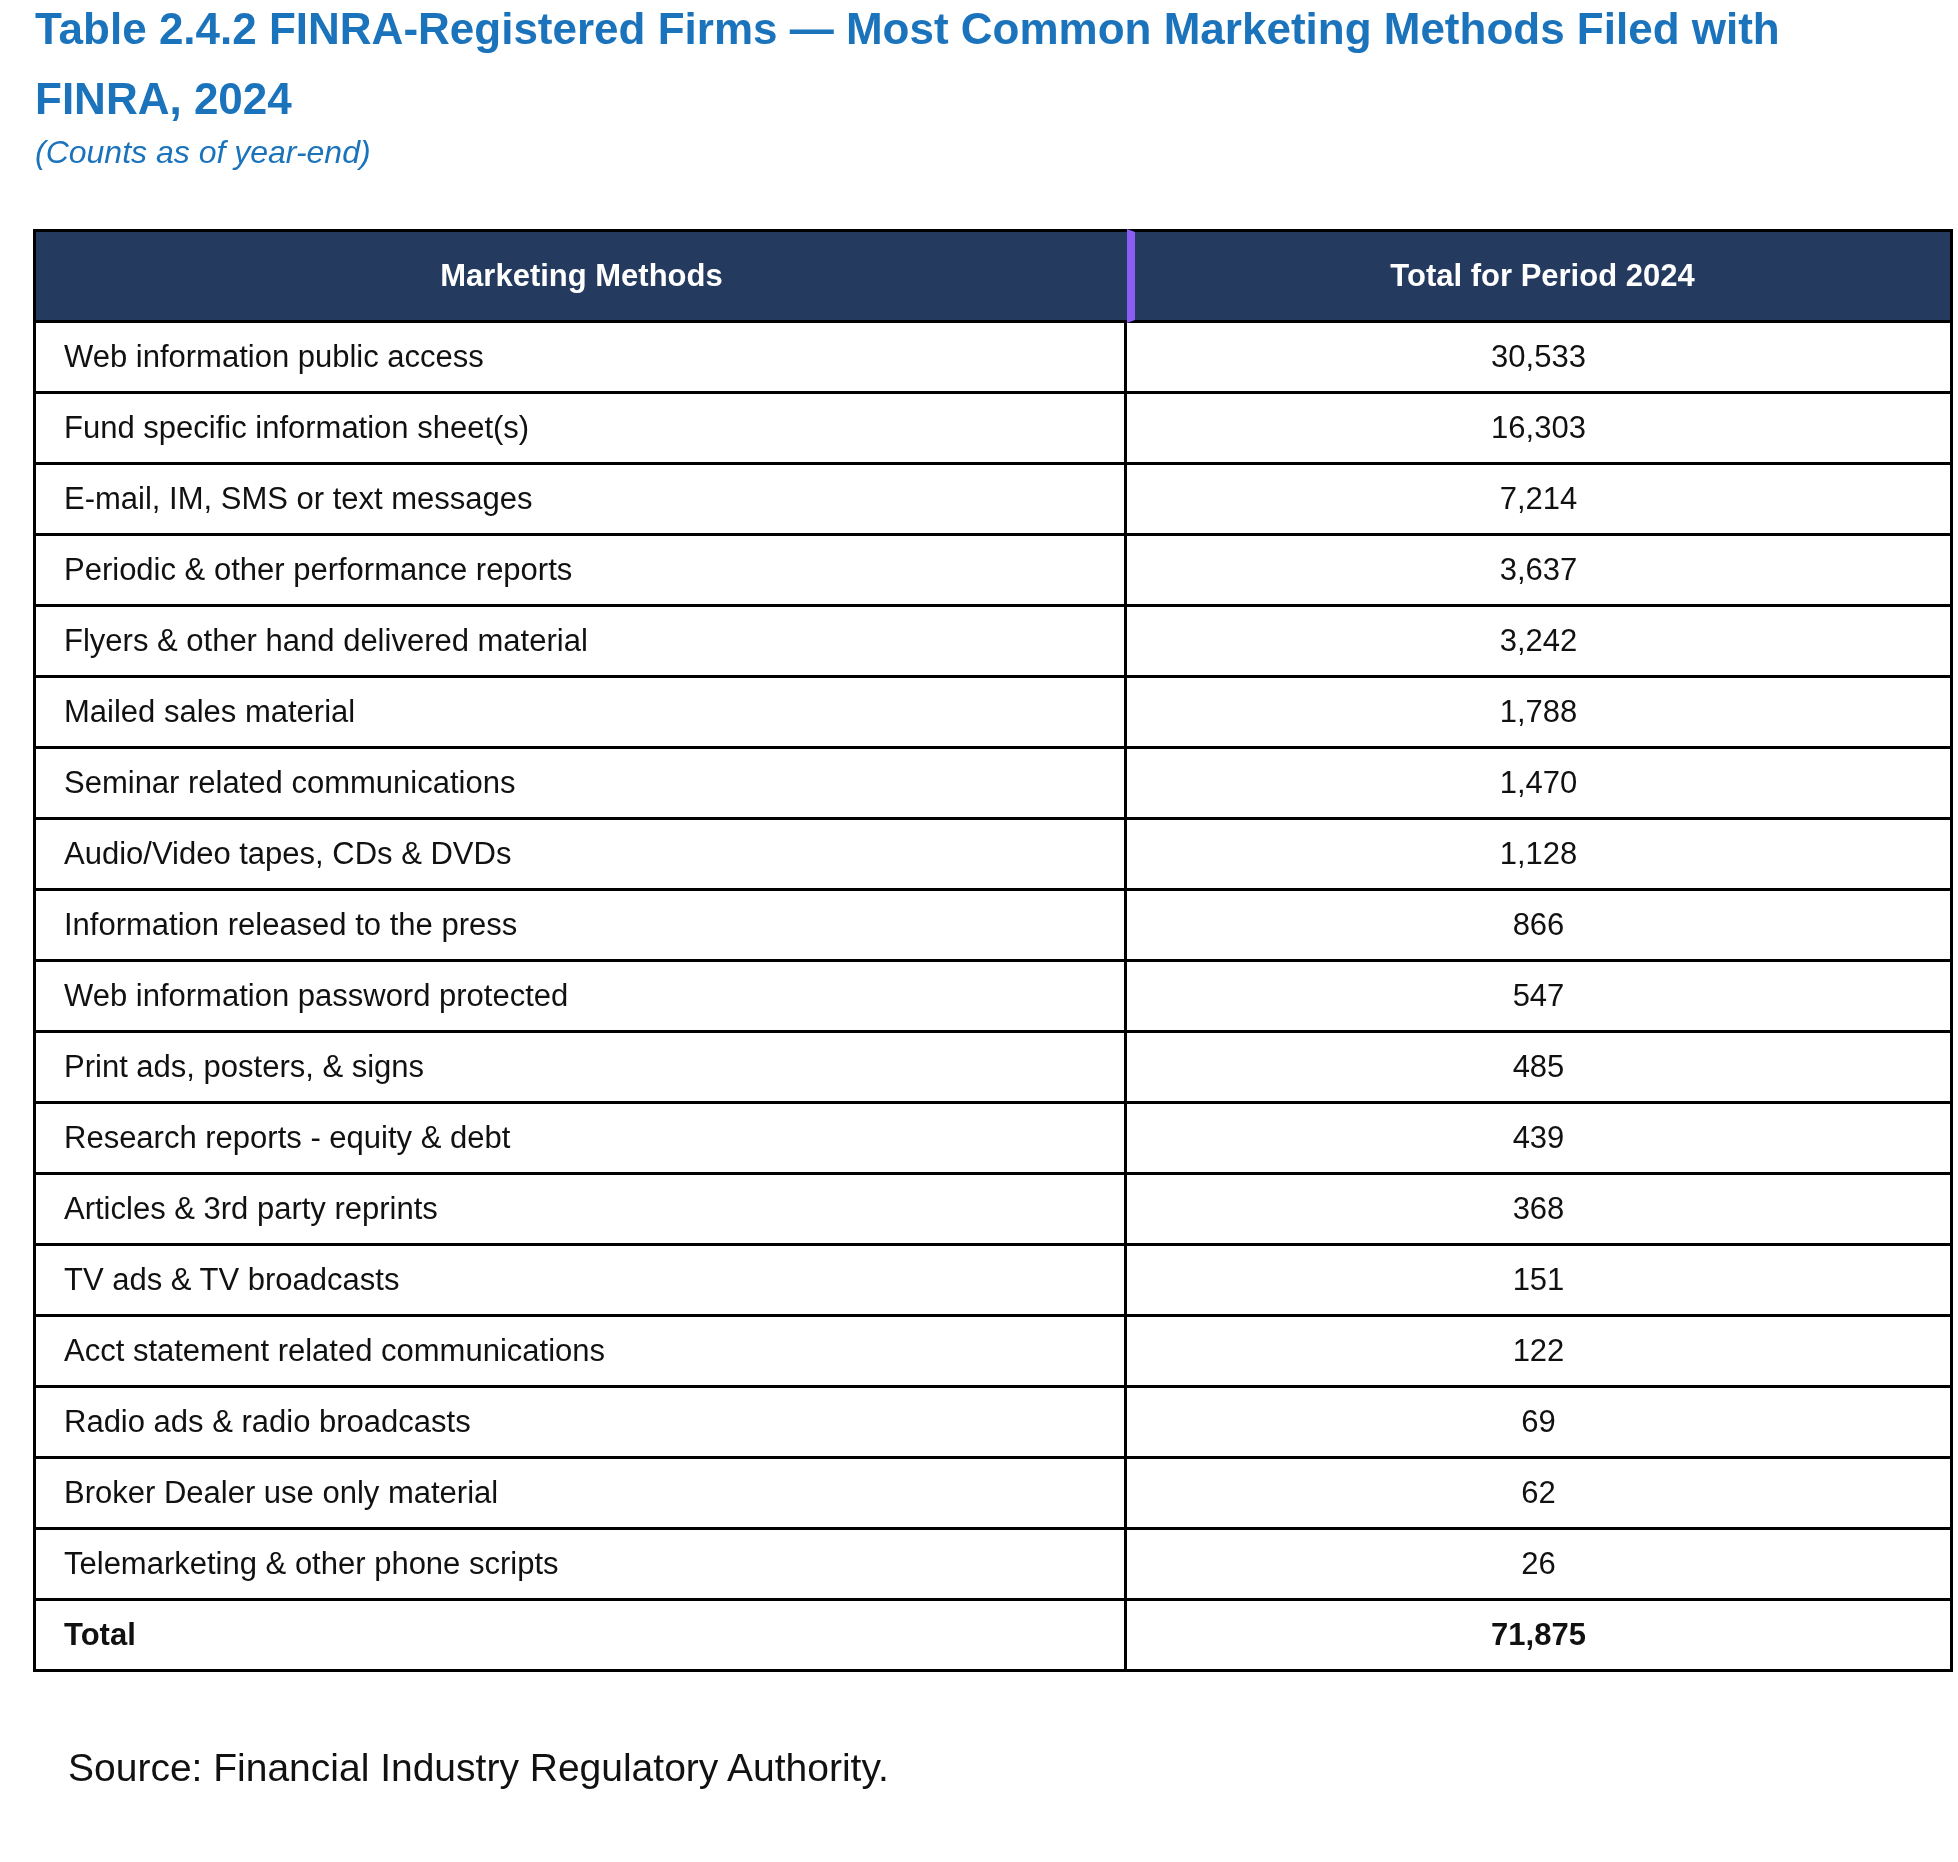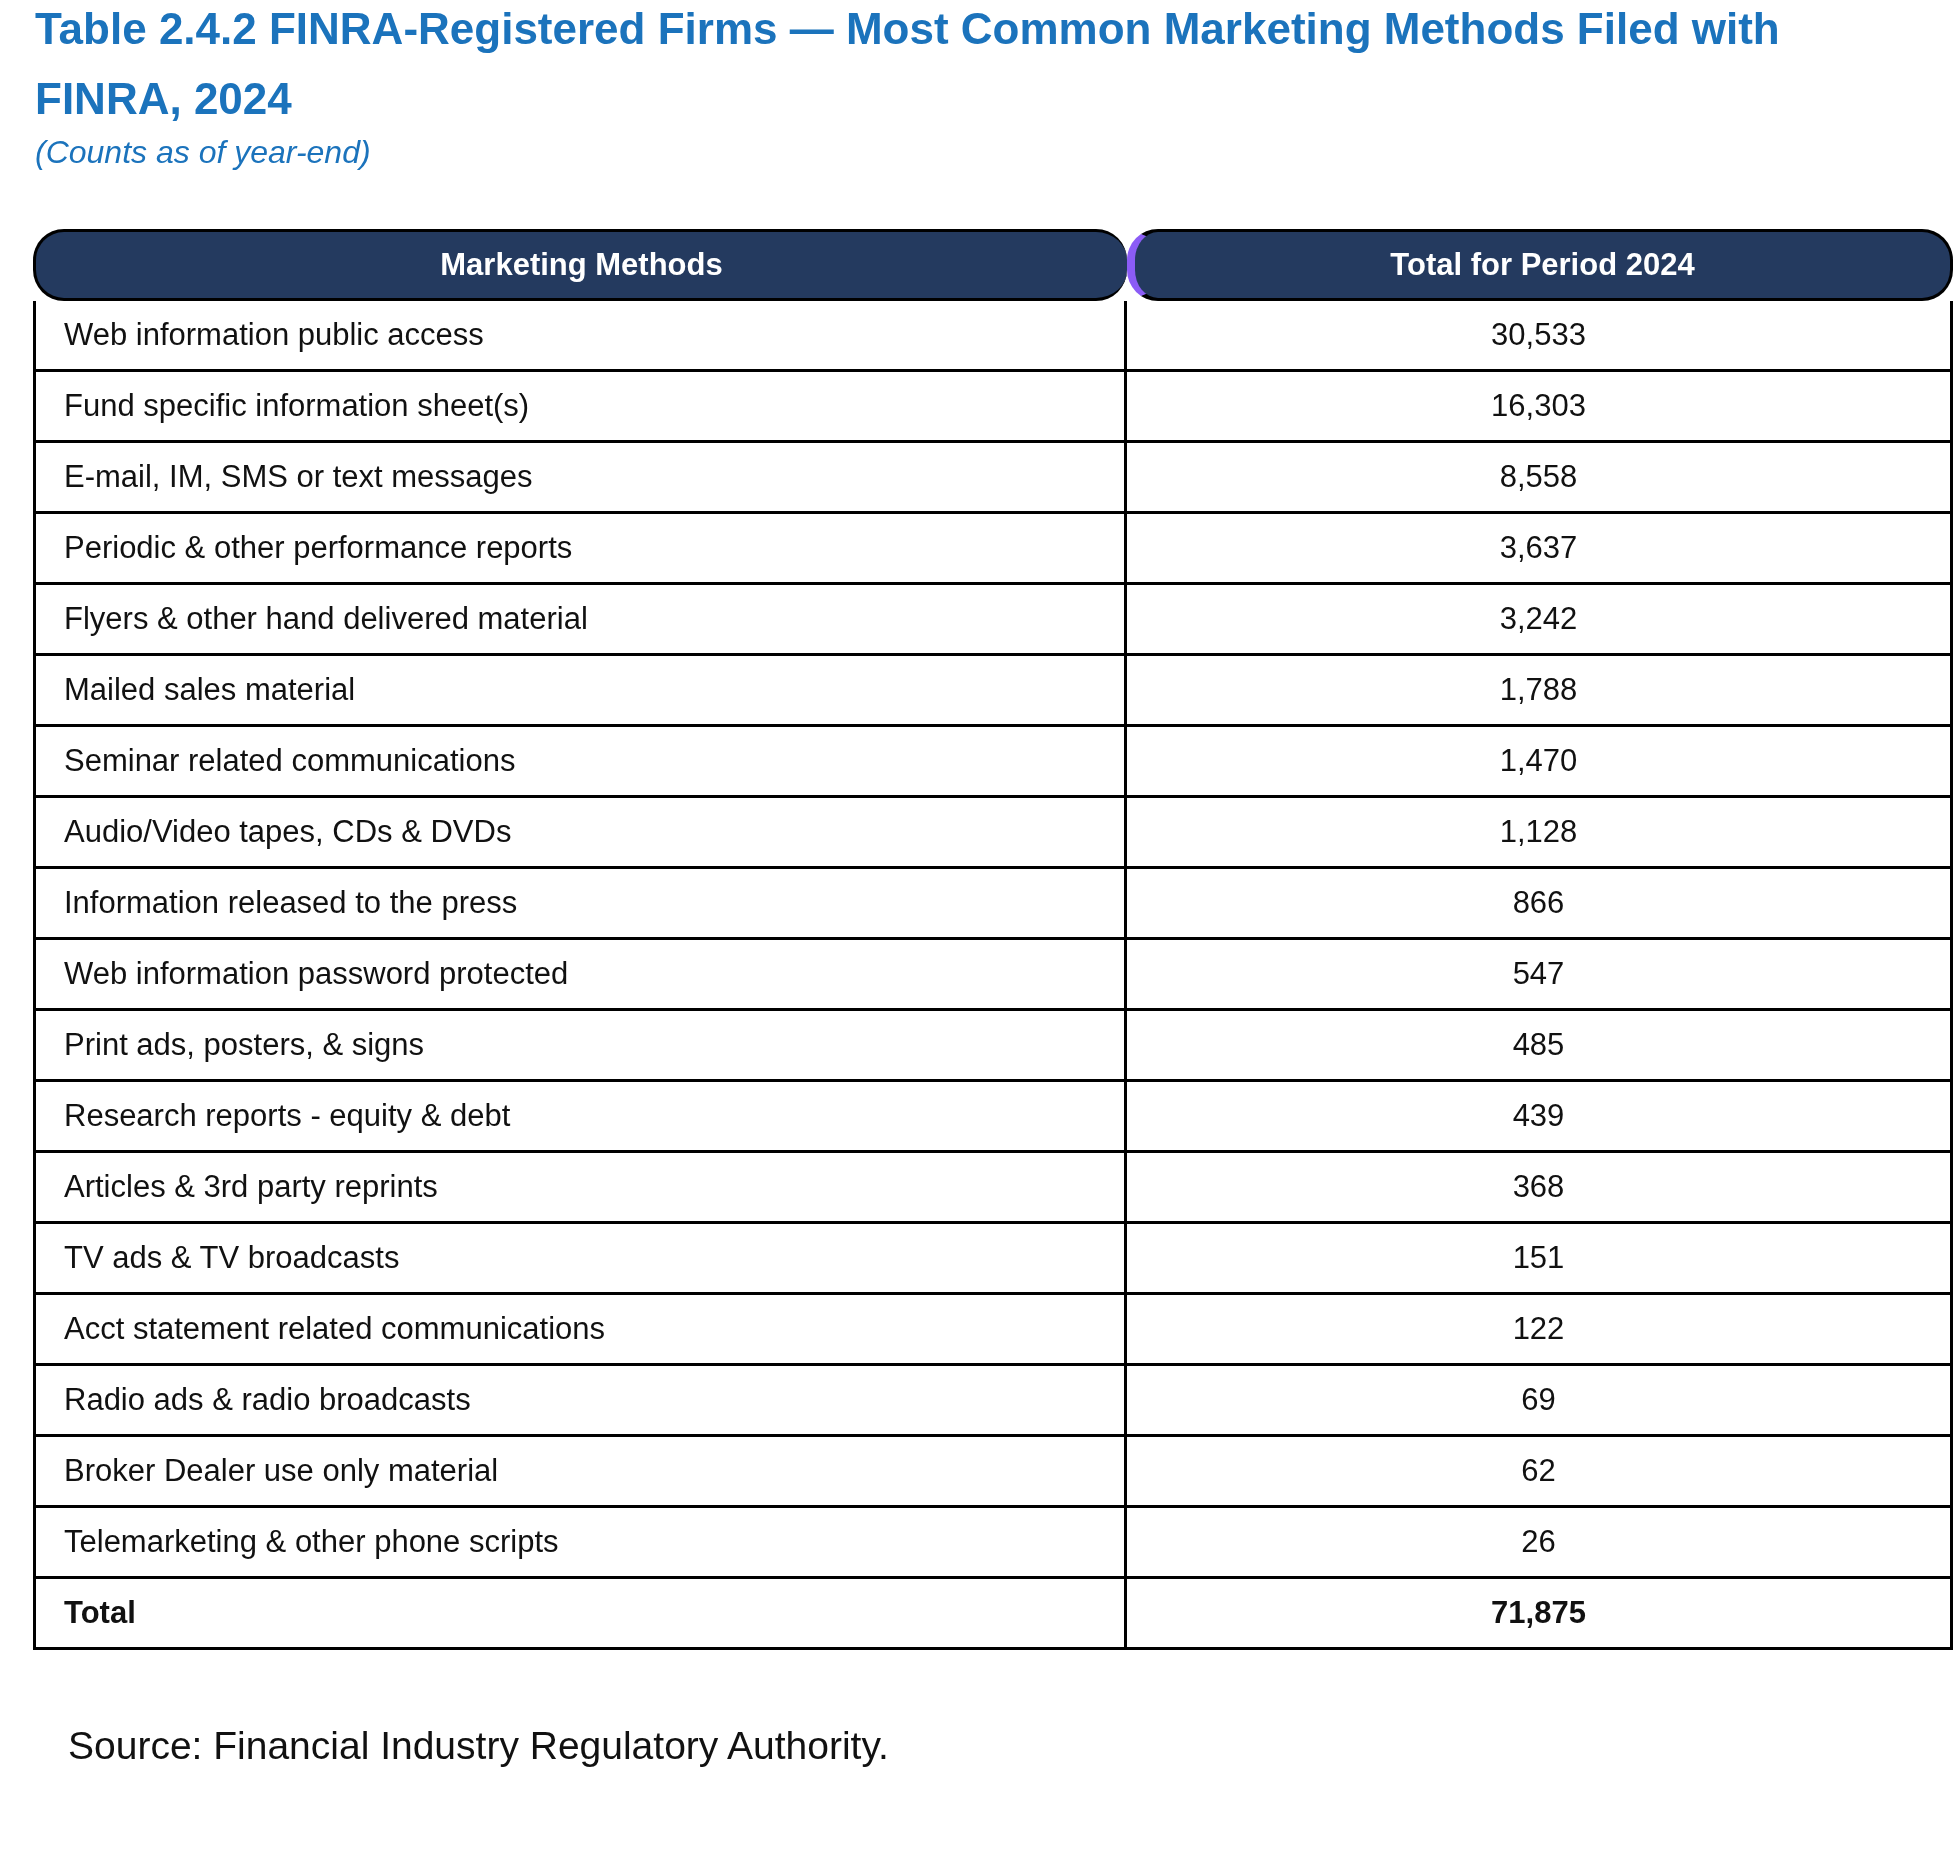--- a/index.html
+++ b/index.html
@@ -37,27 +37,26 @@
     width:1920px;
     margin:58px 0 0 -2px;
     font-size:31px;
   }
   col.c-method{width:1094px;}
   col.c-value{width:826px;}
   th{
     background:var(--navy);
     color:#ffffff;
     font-weight:bold;
-    height:72px;
+    height:94px;
     text-align:center;
     vertical-align:middle;
     border-top:3px solid var(--border);
     border-bottom:3px solid var(--border);
     padding:0;
-    border-radius:31px;
   }
   th:first-child{border-left:3px solid var(--border);}
   th:last-child{border-right:3px solid var(--border);border-left:8px solid #8b5cf6;}
   td{
     height:64px;
     vertical-align:middle;
     border-bottom:3px solid var(--border);
     background:#ffffff;
     padding:16px;
   }
@@ -105,21 +104,21 @@
         <tr>
           <td class="method-cell">Web information public access</td>
           <td class="value-cell">30,533</td>
         </tr>
         <tr>
           <td class="method-cell">Fund specific information sheet(s)</td>
           <td class="value-cell">16,303</td>
         </tr>
         <tr>
           <td class="method-cell">E-mail, IM, SMS or text messages</td>
-          <td class="value-cell">8,558</td>
+          <td class="value-cell">7,214</td>
         </tr>
         <tr>
           <td class="method-cell">Periodic &amp; other performance reports</td>
           <td class="value-cell">3,637</td>
         </tr>
         <tr>
           <td class="method-cell">Flyers &amp; other hand delivered material</td>
           <td class="value-cell">3,242</td>
         </tr>
         <tr>

